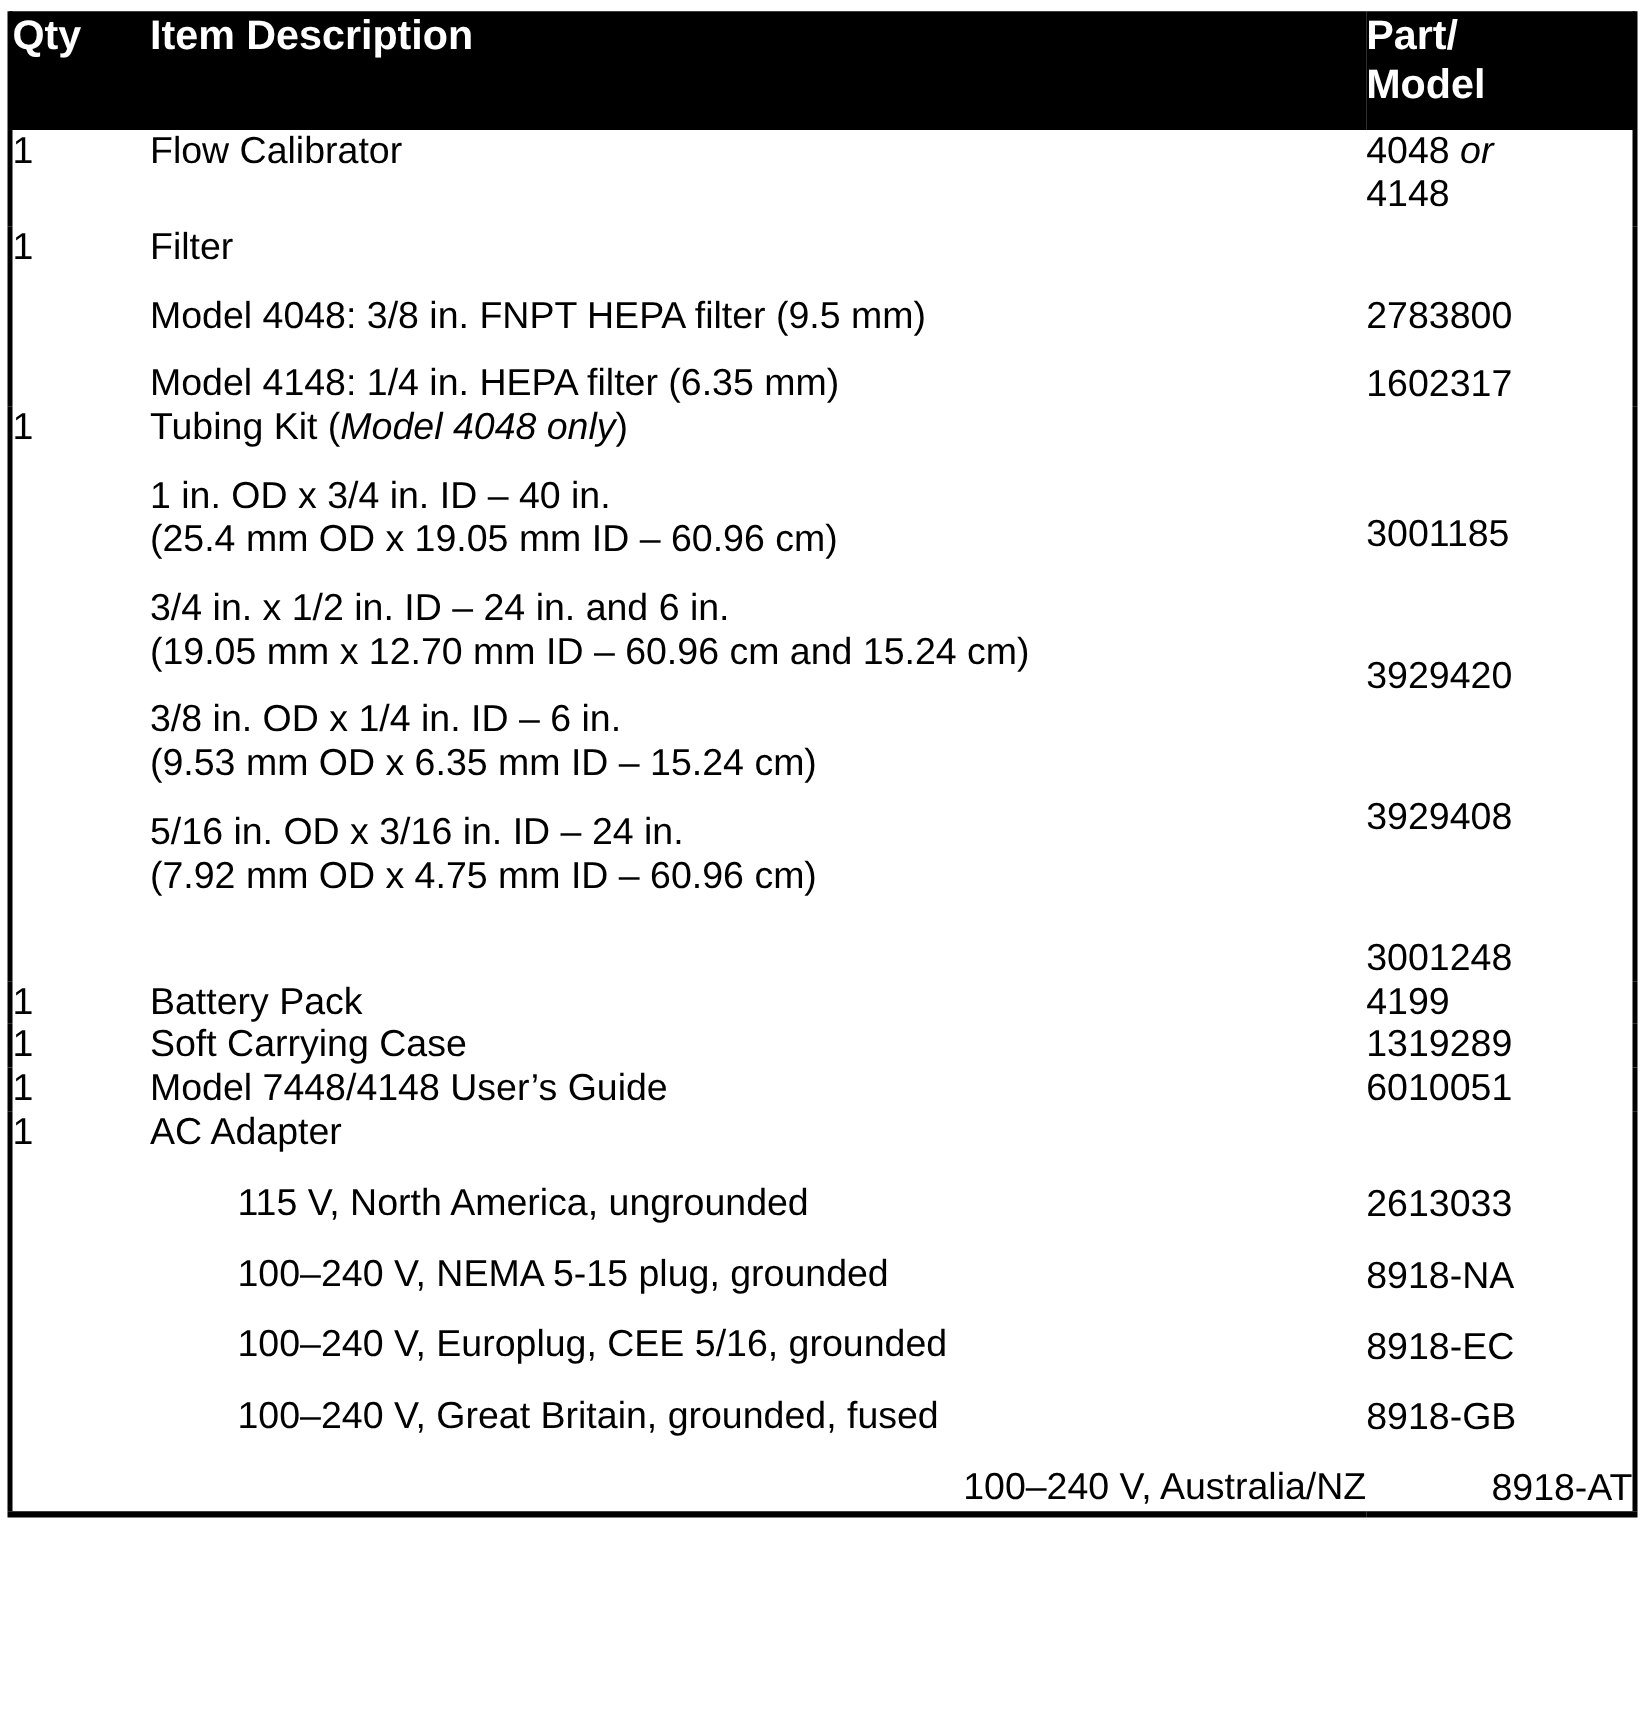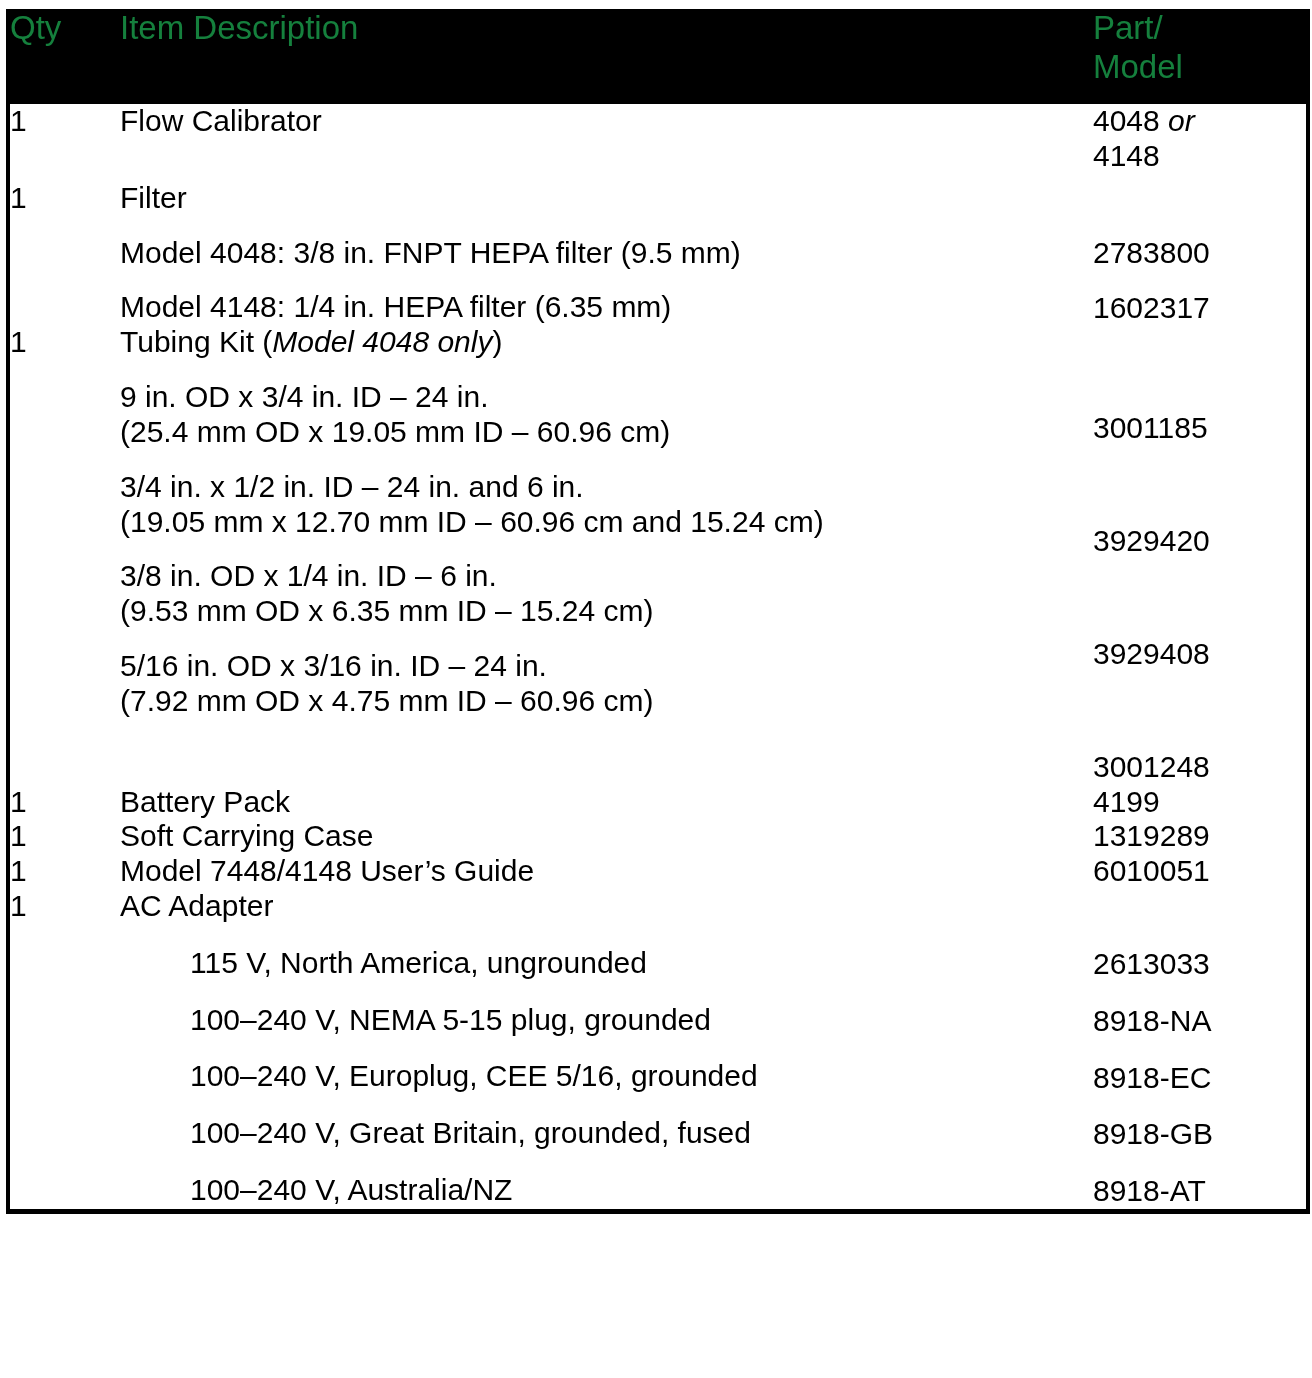--- a/index.html
+++ b/index.html
@@ -58,22 +58,22 @@
 
   table.parts td, table.parts th {
     vertical-align: top;
     padding: 0;
     border: 0;
   }
 
   
   thead th {
     background: #000000;
-    color: #15803d;
-    font-weight: normal;
+    color: #ffffff;
+    font-weight: bold;
     font-size: 33px;
     height: 95px;
     line-height: 1.17;
   }
   th.h-qty, th.h-desc {
     vertical-align: bottom;
     padding-bottom: 12px;
   }
   th.h-qty  { padding-left: 24px; text-align: left; }
   th.h-desc { padding-left: 25px; text-align: left; border-left: 3px solid #ffffff; }
@@ -120,21 +120,21 @@
   .gap-42 { display: block; height: 42px; }
   .gap-55 { display: block; height: 55px; }
   .gap-58 { display: block; height: 58px; }
   .gap-86 { display: block; height: 86px; }
 
   .blk { display: block; margin-bottom: 20px; }
   .blk:last-child { margin-bottom: 0; }
 
   .indent { padding-left: 70px; }
   .sub-row { display: block; margin-bottom: 22px; }
-  .sub-row:last-child { margin-bottom: 0; }
+  .sub-row:last-child { margin-bottom: 0; text-align: right; }
 
   td.tall { padding-bottom: 14px; }
 </style>
 </head>
 <body>
 
 <div id="sheet">
 
   <div class="caption-sliver">
     <span>
@@ -186,21 +186,21 @@
           <span class="blk">2783800</span>
           <span class="blk">1602317</span>
         </td>
       </tr>
 
       <tr>
         <td class="qty tall">1</td>
         <td class="desc tall">
           <span class="blk"><span>Tubing Kit (</span><span class="ital">Model 4048 only</span><span>)</span></span>
           <span class="blk">
-            <span class="line">9 in. OD x 3/4 in. ID – 24 in.</span>
+            <span class="line">1 in. OD x 3/4 in. ID – 40 in.</span>
             <span class="line">(25.4 mm OD x 19.05 mm ID – 60.96 cm)</span>
           </span>
           <span class="blk">
             <span class="line">3/4 in. x 1/2 in. ID – 24 in. and 6 in.</span>
             <span class="line">(19.05 mm x 12.70 mm ID – 60.96 cm and 15.24 cm)</span>
           </span>
           <span class="blk">
             <span class="line">3/8 in. OD x 1/4 in. ID – 6 in.</span>
             <span class="line">(9.53 mm OD x 6.35 mm ID – 15.24 cm)</span>
           </span>

